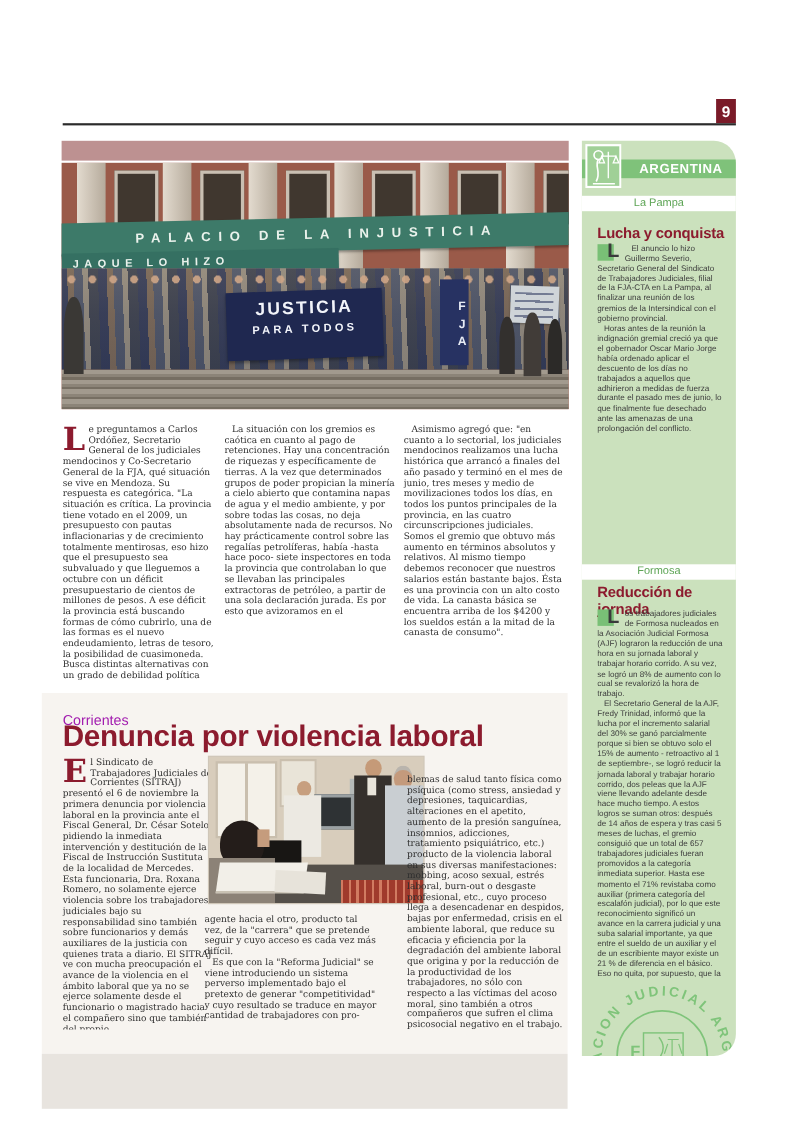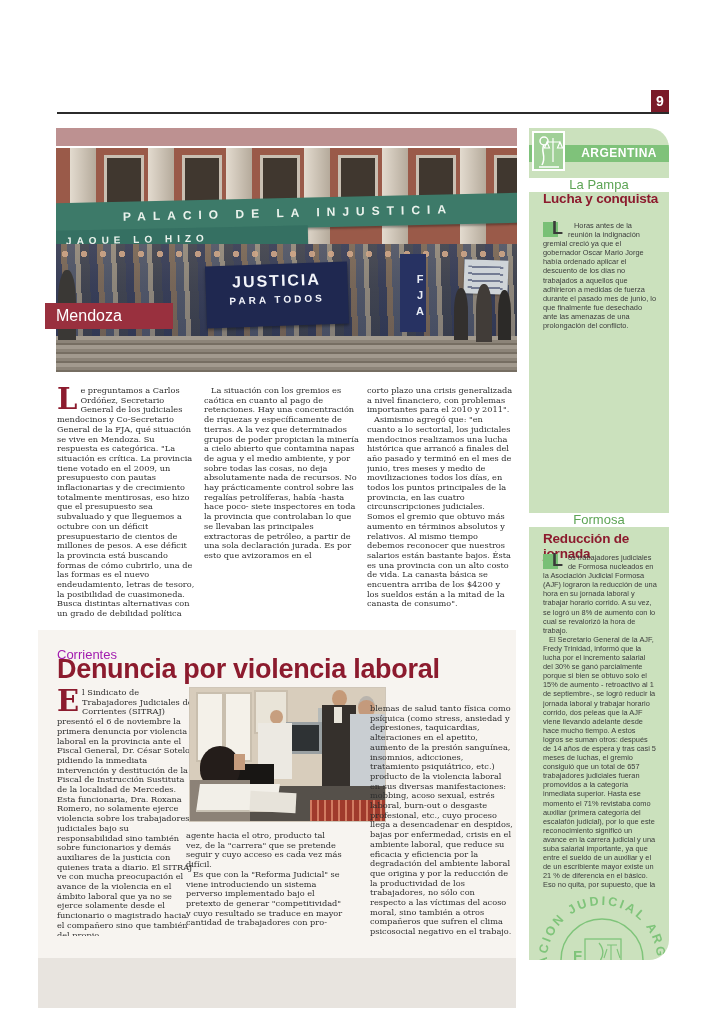--- a/index.html
+++ b/index.html
@@ -78,21 +78,21 @@
   #c-photo{left:152px;top:58px;width:195px;height:133px;background:#d8cdbc;overflow:hidden;box-shadow:0 0 0 1px #cfc6b8;}
 
   
   #sidebar{left:529px;top:128px;width:140px;height:832px;background:#cbe1bd;
            border-radius:0 20px 20px 0;overflow:hidden;}
   #filiales-band{left:0;top:17px;width:100%;height:17px;background:#7fc27a;color:#fff;
                  font-weight:bold;font-size:12px;letter-spacing:0.5px;line-height:17px;
                  text-align:right;padding-right:12px;box-sizing:border-box;}
   #filiales-icon{left:3px;top:3px;}
   .region-strip{left:0;width:100%;height:14px;background:#ffffff;color:#5da455;
-                font-size:13px;line-height:14px;text-align:center;}
+                font-size:10px;line-height:14px;text-align:center;}
   .sb-headline{left:14px;font-size:13.5px;font-weight:bold;color:#8c1b2e;letter-spacing:-0.2px;}
   .sb-text{font-size:7.4px;line-height:9.1px;color:#3c3c3c;overflow:hidden;}
   .sb-text .ind{text-indent:6px;}
   .sb-drop{float:left;width:24px;height:18px;position:relative;margin-right:1px;}
   .sb-drop .sq{position:absolute;left:0;top:1px;width:15px;height:15px;background:#79c076;}
   .sb-drop .ch{position:absolute;left:9px;top:-2px;font-weight:bold;font-size:18px;line-height:18px;color:#3a3a3a;}
   #lp-text{left:14px;top:93px;width:114px;height:274px;}
   #fo-text{left:14px;top:425px;width:114px;height:336px;}
   #stamp{left:8px;top:765px;}
 </style>
@@ -127,30 +127,28 @@
       <div class="l2">PARA TODOS</div>
     </div>
     <div id="fja-flag" class="abs">FJA</div>
     <div id="placard" class="abs"></div>
     <div id="steps" class="abs"></div>
     <div class="abs fig" style="left:398px;top:140px;width:14px;height:52px;background:#33302e"></div>
     <div class="abs fig" style="left:420px;top:136px;width:16px;height:58px;background:#413c38"></div>
     <div class="abs fig" style="left:442px;top:142px;width:13px;height:50px;background:#2c2a28"></div>
     <div class="abs fig" style="left:2px;top:122px;width:18px;height:70px;background:#3a3835"></div>
   </div>
-  <div id="mendoza-label" class="abs">Mendoza</div>
 
   <div id="m-col1" class="abs bodycol serif">
     <span class="dropcap">L</span><span>e preguntamos a Carlos Ordóñez, Secretario General de los judiciales mendocinos y Co-Secretario General de la FJA, qué situación se vive en Mendoza. Su respuesta es categórica. "La situación es crítica. La provincia tiene votado en el 2009, un presupuesto con pautas inflacionarias y de crecimiento totalmente mentirosas, eso hizo que el presupuesto sea subvaluado y que lleguemos a octubre con un déficit presupuestario de cientos de millones de pesos. A ese déficit la provincia está buscando formas de cómo cubrirlo, una de las formas es el nuevo endeudamiento, letras de tesoro, la posibilidad de cuasimoneda. Busca distintas alternativas con un grado de debilidad política bastante alto. Por otro lado hay un</span>
   </div>
   <div id="m-col2" class="abs bodycol serif">
     <div class="para ind">La situación con los gremios es caótica en cuanto al pago de retenciones. Hay una concentración de riquezas y específicamente de tierras. A la vez que determinados grupos de poder propician la minería a cielo abierto que contamina napas de agua y el medio ambiente, y por sobre todas las cosas, no deja absolutamente nada de recursos. No hay prácticamente control sobre las regalías petrolíferas, había -hasta hace poco- siete inspectores en toda la provincia que controlaban lo que se llevaban las principales extractoras de petróleo, a partir de una sola declaración jurada. Es por esto que avizoramos en el</div>
   </div>
   <div id="m-col3" class="abs bodycol serif">
-    <div class="para">corto plazo una crisis generalizada a nivel financiero, con problemas importantes para el 2010 y 2011".</div>
     <div class="para ind">Asimismo agregó que: "en cuanto a lo sectorial, los judiciales mendocinos realizamos una lucha histórica que arrancó a finales del año pasado y terminó en el mes de junio, tres meses y medio de movilizaciones todos los días, en todos los puntos principales de la provincia, en las cuatro circunscripciones judiciales. Somos el gremio que obtuvo más aumento en términos absolutos y relativos. Al mismo tiempo debemos reconocer que nuestros salarios están bastante bajos. Ésta es una provincia con un alto costo de vida. La canasta básica se encuentra arriba de los $4200 y los sueldos están a la mitad de la canasta de consumo".</div>
   </div>
 
   <div id="corrientes-panel" class="abs">
     <div id="corrientes-label" class="abs">Corrientes</div>
     <div id="corrientes-headline" class="abs sans">Denuncia por violencia laboral</div>
 
     <div id="c-col1" class="abs bodycol serif">
       <span class="dropcap">E</span><span>l Sindicato de Trabajadores Judiciales de Corrientes (SITRAJ) presentó el 6 de noviembre la primera denuncia por violencia laboral en la provincia ante el Fiscal General, Dr. César Sotelo, pidiendo la inmediata intervención y destitución de la Fiscal de Instrucción Sustituta de la localidad de Mercedes. Esta funcionaria, Dra. Roxana Romero, no solamente ejerce violencia sobre los trabajadores judiciales bajo su responsabilidad sino también sobre funcionarios y demás auxiliares de la justicia con quienes trata a diario. El SITRAJ ve con mucha preocupación el avance de la violencia en el ámbito laboral que ya no se ejerce solamente desde el funcionario o magistrado hacia el compañero sino que también del propio</span>
     </div>
@@ -193,26 +191,27 @@
       <svg width="33" height="40" viewBox="0 0 33 40">
         <rect x="1" y="1" width="31" height="38" fill="#a0d097" stroke="#ffffff" stroke-width="2"></rect>
         <circle cx="12" cy="10" r="4" fill="none" stroke="#ffffff" stroke-width="1.5"></circle>
         <path d="M12,14 C8,20 15,25 10,34" fill="none" stroke="#ffffff" stroke-width="1.5"></path>
         <path d="M21,7 v24 M15,11 h13 M15,11 l-2.5,6 h5 z M28,11 l-2.5,6 h5 z" fill="none" stroke="#ffffff" stroke-width="1.2"></path>
         <path d="M7,36 h20" stroke="#ffffff" stroke-width="1.5"></path>
       </svg>
     </div>
 
     <div class="abs region-strip" style="top:50px">La Pampa</div>
-    <div class="abs sb-headline" style="top:63px">Lucha y conquista</div>
+    <div class="abs sb-headline" style="top:76px">Lucha y conquista</div>
     <div id="lp-text" class="abs sb-text">
       <span class="sb-drop">
           <span class="sq"></span>
           <span class="ch">L</span>
         </span>
+      <div class="ind">El anuncio lo hizo Guillermo Severio, Secretario General del Sindicato de Trabajadores Judiciales, filial de la FJA-CTA en La Pampa, al finalizar una reunión de los gremios de la Intersindical con el gobierno provincial.</div>
       <div class="ind">Horas antes de la reunión la indignación gremial creció ya que el gobernador Oscar Mario Jorge había ordenado aplicar el descuento de los días no trabajados a aquellos que adhirieron a medidas de fuerza durante el pasado mes de junio, lo que finalmente fue desechado ante las amenazas de una prolongación del conflicto.</div>
     </div>
 
     <div class="abs region-strip" style="top:385px">Formosa</div>
     <div class="abs sb-headline" style="top:403px">Reducción de jornada</div>
     <div id="fo-text" class="abs sb-text">
       <span class="sb-drop">
           <span class="sq"></span>
           <span class="ch">L</span>
         </span><span>os trabajadores judiciales de Formosa nucleados en la Asociación Judicial Formosa (AJF) lograron la reducción de una hora en su jornada laboral y trabajar horario corrido. A su vez, se logró un 8% de aumento con lo cual se revalorizó la hora de trabajo.</span>

